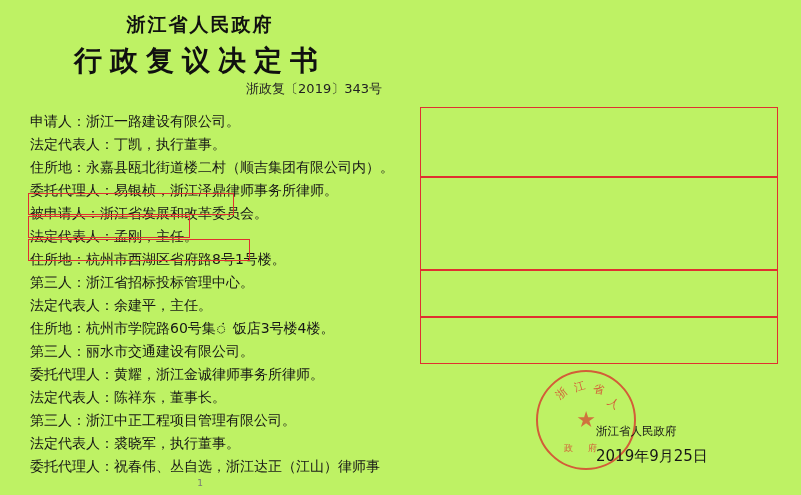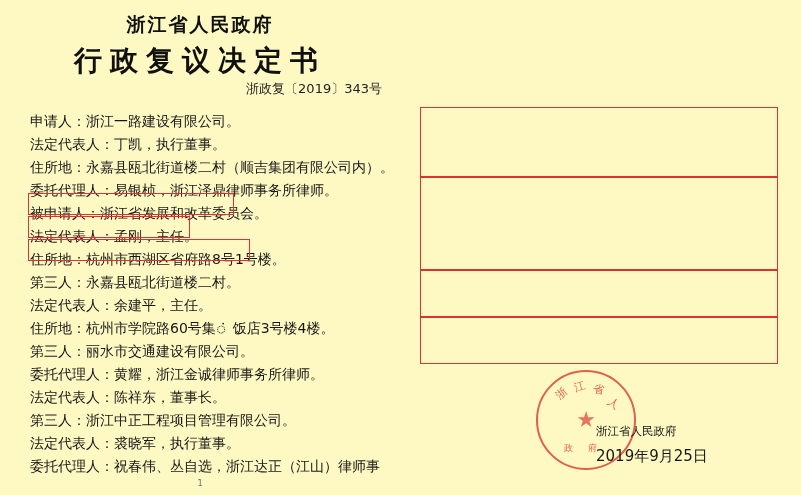--- a/index.html
+++ b/index.html
@@ -11,21 +11,21 @@
     width: 801px;
     height: 495px;
     overflow: hidden;
     font-family: "DejaVu Sans", sans-serif;
     color: #1b1b1b;
   }
   .page {
     position: relative;
     width: 801px;
     height: 495px;
-    background: #fef9c3;
+    background: #bef264;
   }
   .col {
     position: absolute;
     top: 0;
     height: 495px;
   }
   .col-left {
     left: 0;
     width: 400px;
   }
@@ -162,21 +162,21 @@
     <div class="doc-number">浙政复〔2019〕343号</div>
 
     <div class="body-list" id="left-lines">
         <div class="line">申请人：浙江一路建设有限公司。</div>
         <div class="line">法定代表人：丁凯，执行董事。</div>
         <div class="line">住所地：永嘉县瓯北街道楼二村（顺吉集团有限公司内）。</div>
         <div class="line">委托代理人：易银桢，浙江泽鼎律师事务所律师。</div>
         <div class="line">被申请人：浙江省发展和改革委员会。</div>
         <div class="line">法定代表人：孟刚，主任。</div>
         <div class="line">住所地：杭州市西湖区省府路8号1号楼。</div>
-        <div class="line">第三人：永嘉县瓯北街道楼二村。</div>
+        <div class="line">第三人：浙江省招标投标管理中心。</div>
         <div class="line">法定代表人：余建平，主任。</div>
         <div class="line">住所地：杭州市学院路60号集் 饭店3号楼4楼。</div>
         <div class="line">第三人：丽水市交通建设有限公司。</div>
         <div class="line">委托代理人：黄耀，浙江金诚律师事务所律师。</div>
         <div class="line">法定代表人：陈祥东，董事长。</div>
         <div class="line">第三人：浙江中正工程项目管理有限公司。</div>
         <div class="line">法定代表人：裘晓军，执行董事。</div>
         <div class="line">委托代理人：祝春伟、丛自选，浙江达正（江山）律师事</div>
       </div>
 

